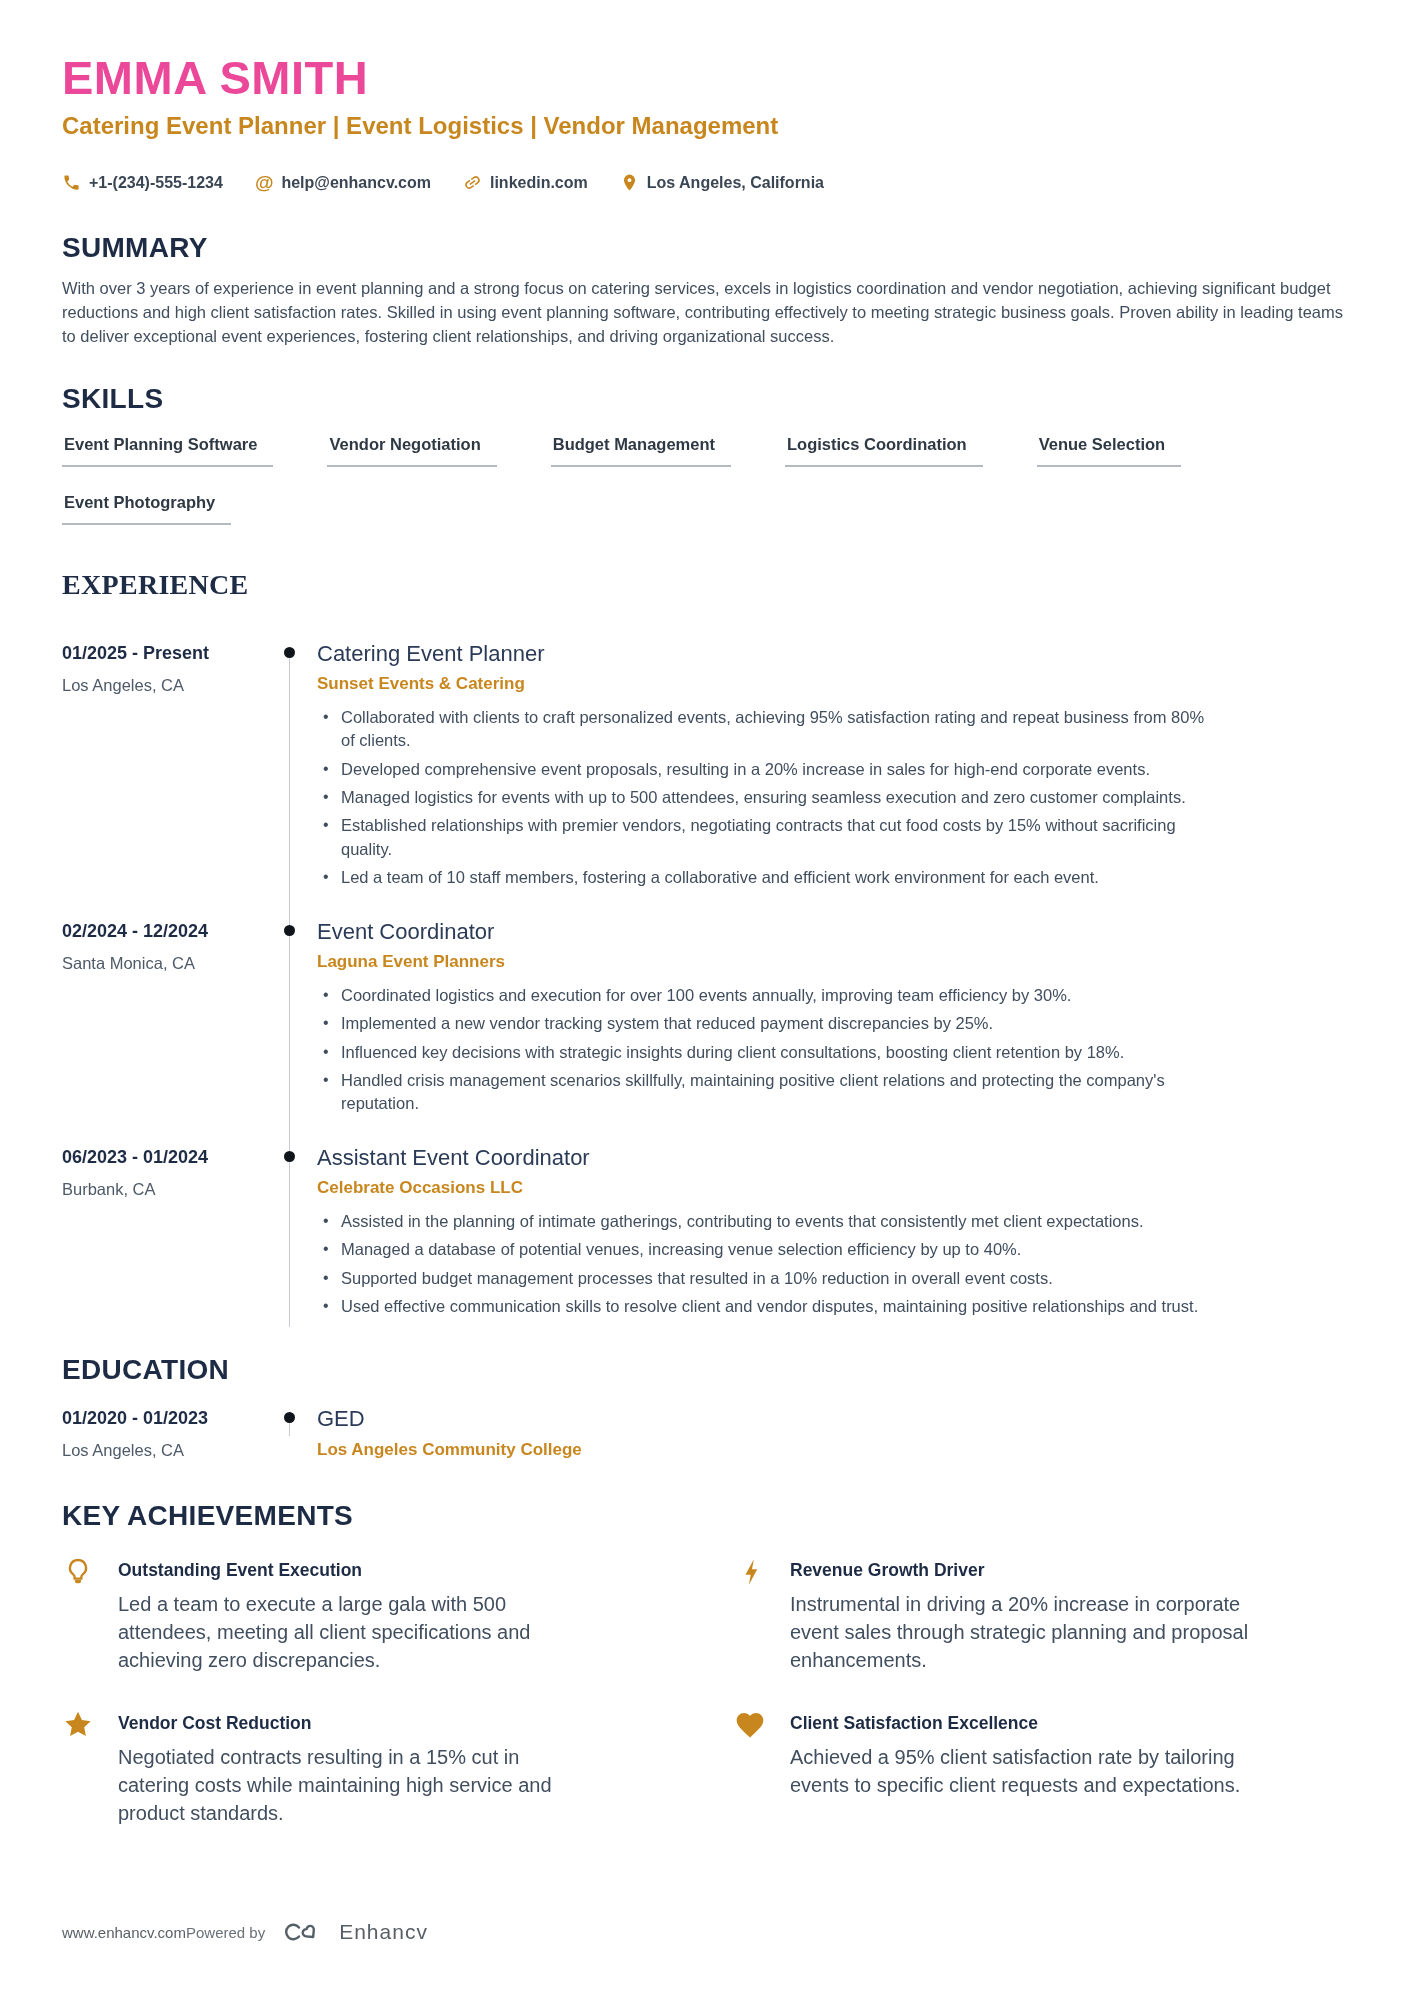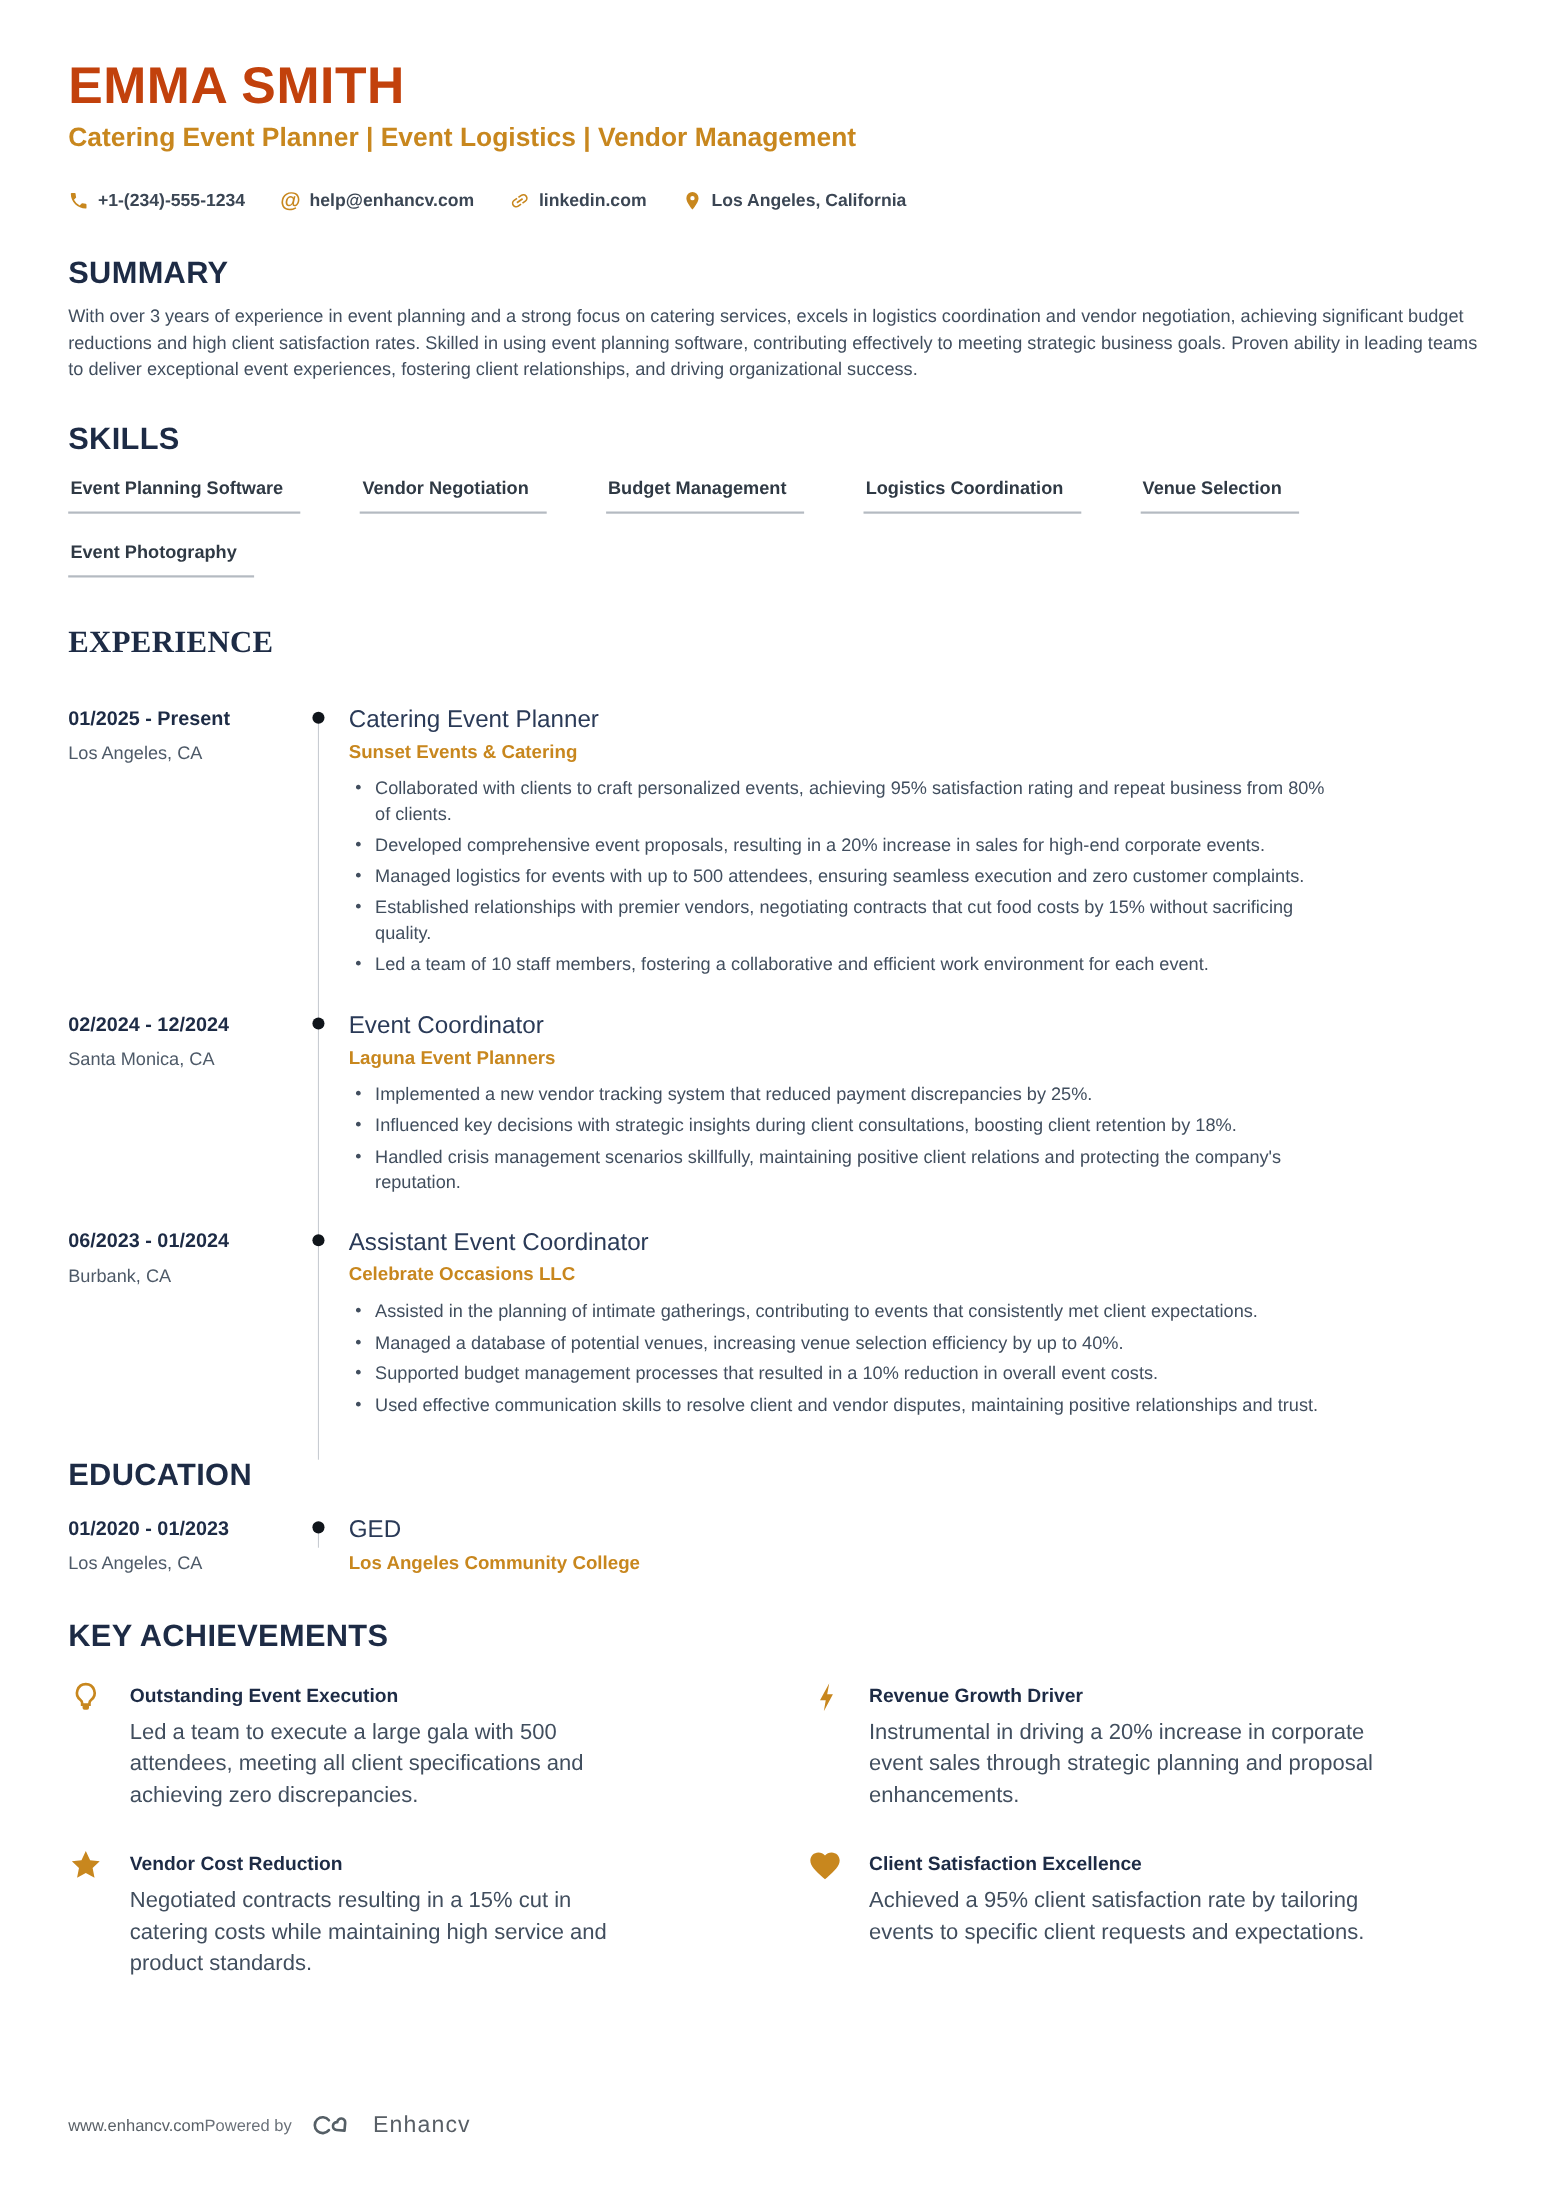--- a/index.html
+++ b/index.html
@@ -6,21 +6,21 @@
   html,body { background:#ffffff; }
   body {
     width:1410px; height:1995px; position:relative;
     font-family:"Liberation Sans", sans-serif;
     color:#414e5e;
     padding:40px 62px 0 62px;
     overflow:hidden;
   }
   .name {
     font-size:47px; font-weight:800; letter-spacing:.5px;
-    color:#c2410c; margin-top:10px;
+    color:#ec4899; margin-top:10px;
   }
   .headline {
     font-size:24px; font-weight:700; color:#c8871e; margin-top:7px;
   }
   .contact-row {
     display:flex; align-items:center; gap:32px; margin-top:33px;
     font-size:16px; font-weight:700; color:#3b4654;
   }
   .contact-item { display:flex; align-items:center; gap:8px; }
   .cicon { width:19px; height:19px; flex:0 0 auto; display:inline-block; }
@@ -175,20 +175,21 @@
         <div class="xp-dates">02/2024 - 12/2024</div>
         <div class="xp-loc">Santa Monica, CA</div>
       </div>
       <div class="dot-col">
         <div class="xp-dot"></div>
       </div>
       <div>
         <div class="xp-title">Event Coordinator</div>
         <div class="xp-company">Laguna Event Planners</div>
         <ul class="xp-bullets">
+          <li>Coordinated logistics and execution for over 100 events annually, improving team efficiency by 30%.</li>
           <li>Implemented a new vendor tracking system that reduced payment discrepancies by 25%.</li>
           <li>Influenced key decisions with strategic insights during client consultations, boosting client retention by 18%.</li>
           <li>Handled crisis management scenarios skillfully, maintaining positive client relations and protecting the company's reputation.</li>
         </ul>
       </div>
     </div>
 
     <div class="xp-entry">
       <div>
         <div class="xp-dates">06/2023 - 01/2024</div>

